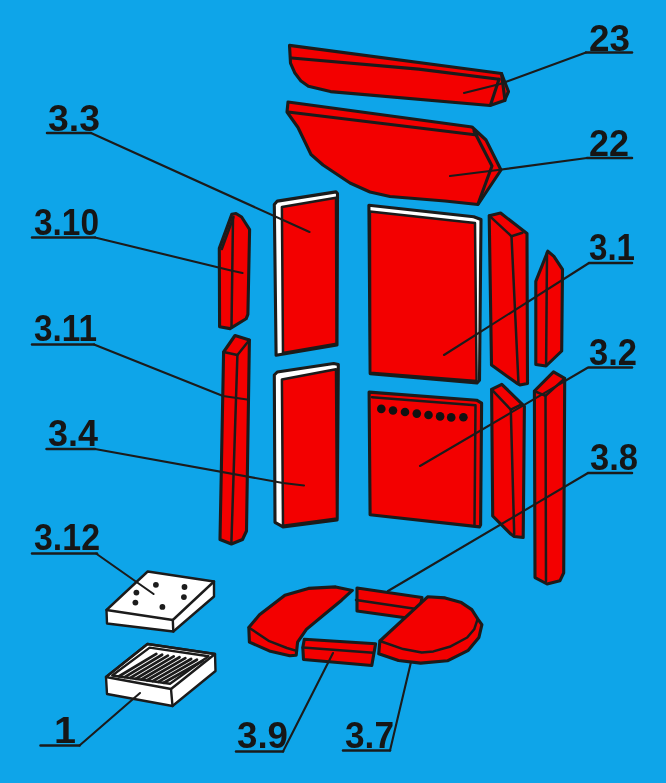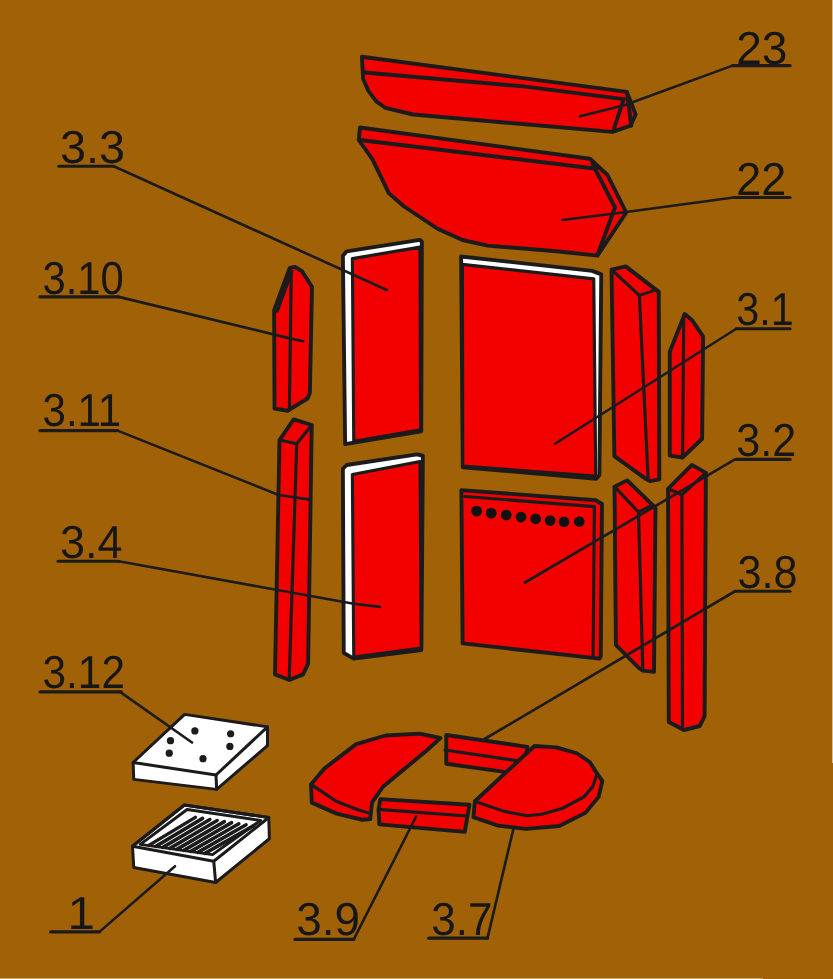--- a/index.html
+++ b/index.html
@@ -1,16 +1,16 @@
 <!DOCTYPE html>
 <html><head>
 <meta charset="utf-8">
 <style>
   html,body{margin:0;padding:0;background:#fff;}
-  .wrap{width:666px;height:783px;position:relative;overflow:hidden;background:#a16207;}
+  .wrap{width:666px;height:783px;position:relative;overflow:hidden;background:#0ea5e9;font-weight:bold;}
   text{font-family:"Liberation Sans",sans-serif;font-size:37px;fill:#161616;}
 </style>
 </head>
 <body>
 <div class="wrap">
 <svg width="666" height="783" viewBox="0 0 666 783">
 <g fill="none" stroke="#1b1b1b" stroke-width="3.1" stroke-linejoin="round" stroke-linecap="round">
 
 <g>
   <polygon fill="#f30000" points="289.5,45.4 501.5,73.5 508.5,91.5 504.5,100.5 490,105.5 330.5,91.6 308.4,86.3 301,81.1 294.7,72.7 290.5,63.2"></polygon>

